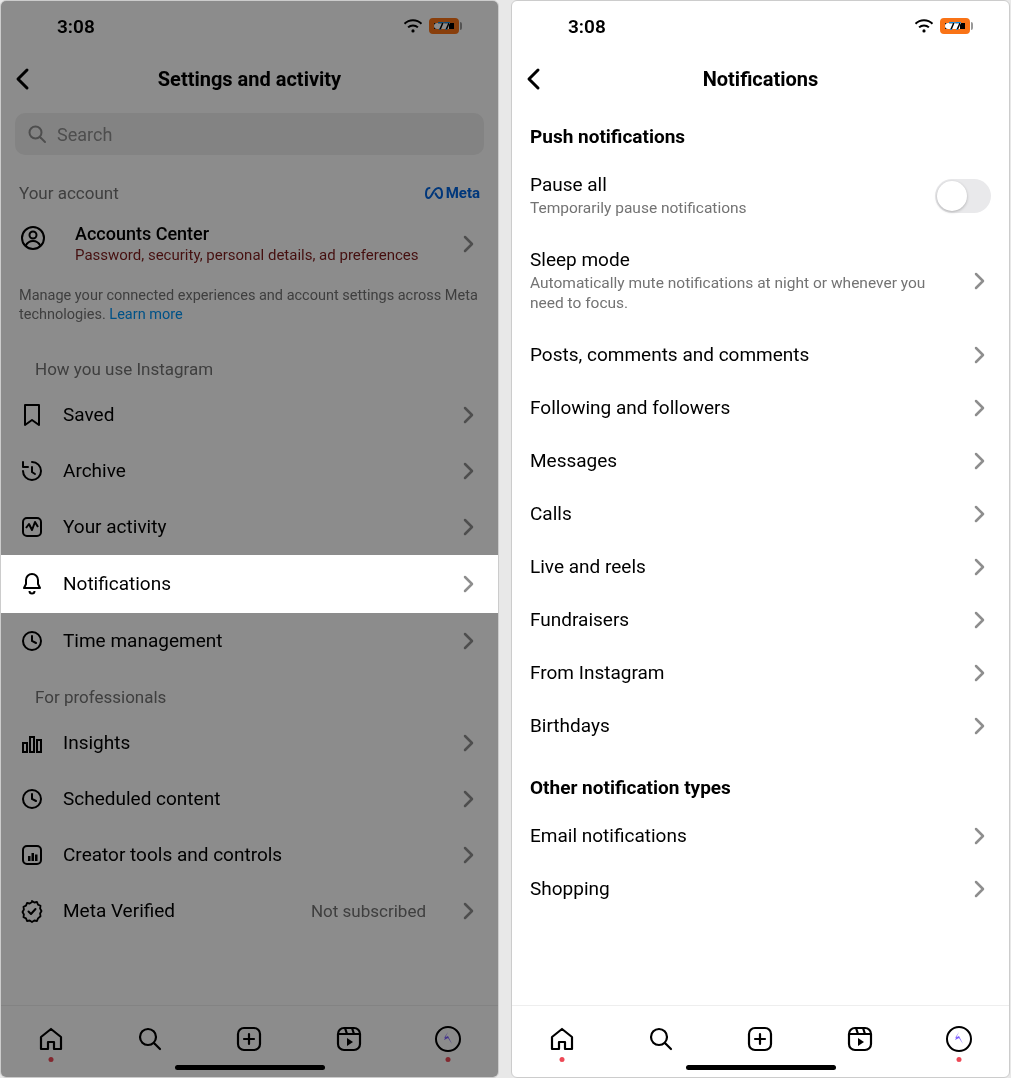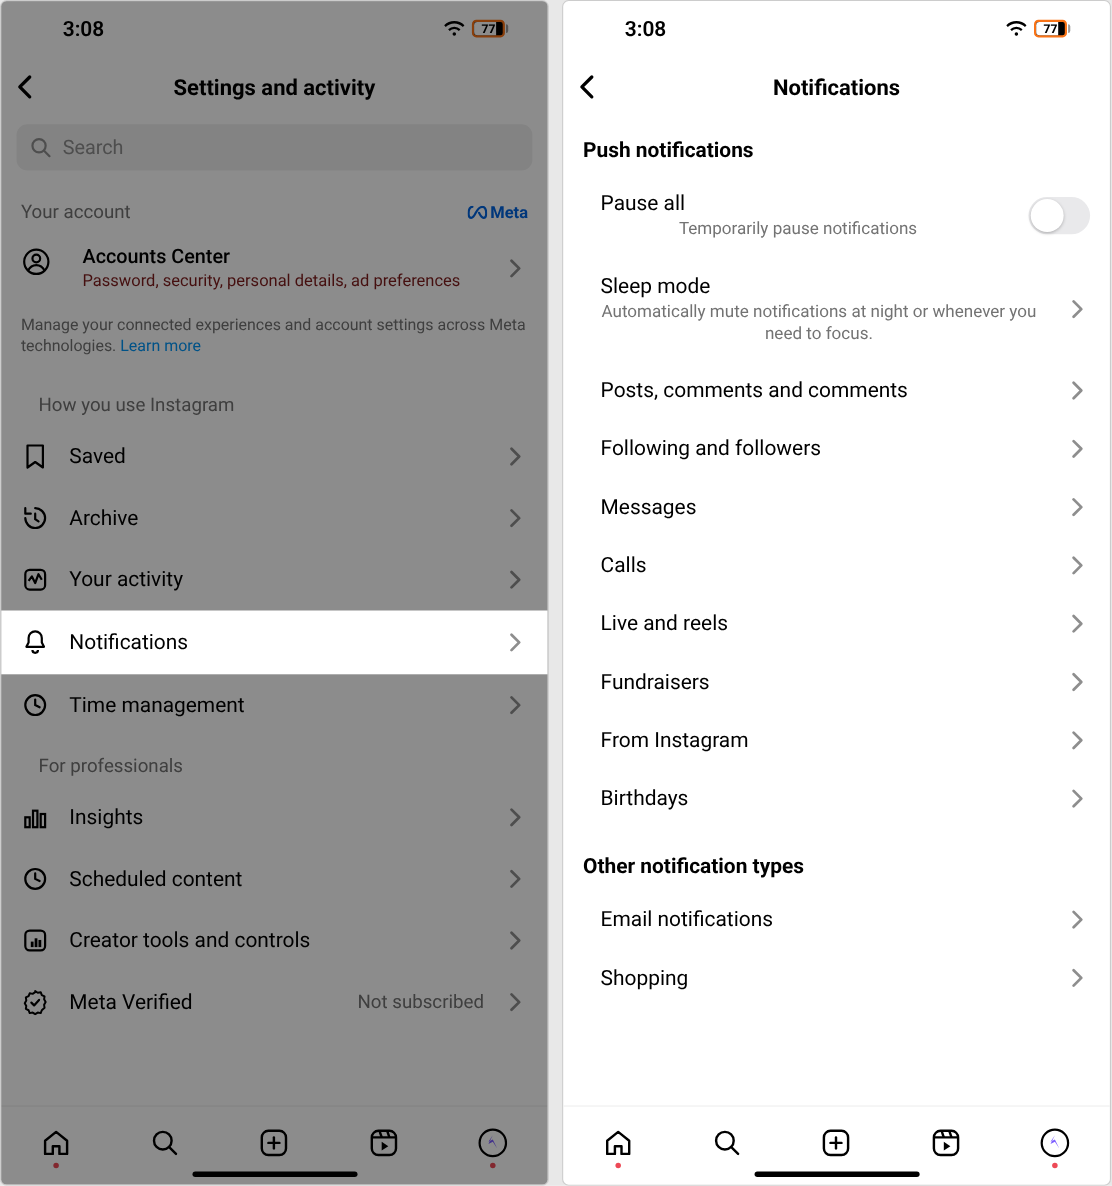--- a/index.html
+++ b/index.html
@@ -38,21 +38,21 @@
     align-items: center;
     padding: 0 36px 0 56px;
     font-weight: 600;
     font-size: 19px;
   }
   .status-right { display: flex; align-items: center; gap: 6px; }
   .wifi-icon, .battery { display: inline-flex; align-items: center; }
   .battery-box {
     position: relative;
     width: 30px; height: 16px;
-    border: 2px solid #f97316; border-radius: 4px;
+    border: 5px solid #f97316; border-radius: 4px;
     display: inline-flex; align-items: center; justify-content: flex-start;
     background: #000;
     padding: 0;
   }
   .battery-fill { background:#fff; height:100%; border-radius:3px 0 0 3px; }
   .battery-num { position:absolute; left:0; right:0; text-align:center; font-size:11px; font-weight:700; color:#fff; mix-blend-mode:difference; }
   .battery-tip { width:2px; height:8px; background:#999; border-radius:0 2px 2px 0; margin-left:1px;}
   .page-header {
     height: 56px;
     display: flex;
@@ -108,35 +108,35 @@
   .list-row {
     display: flex;
     align-items: center;
     padding: 16px 18px;
     gap: 18px;
     position: relative;
     background: transparent;
   }
   .list-row .icon-slot { flex: 0 0 26px; display:flex; align-items:center; justify-content:center; }
   .list-row .label { flex:1; font-size: 19px; font-weight:400; }
-  .list-row .trailing { color:#737373; font-size:17px; margin-right:4px;}
+  .list-row .trailing { color:#737373; font-size:17px; margin-right:18px;}
   .list-row.highlighted {
     background: #fff;
     z-index: 10;
     position: relative;
   }
   .notif-row {
     display:flex;
     align-items:center;
     padding: 15px 18px 15px 18px;
     gap: 14px;
   }
   .notif-row .text-col { flex:1; }
-  .notif-row .title { font-size:19px; font-weight:400;margin-left:16px; }
-  .notif-row .sub { font-size:15.5px; color:#737373; margin-top:2px; line-height:1.3;text-align:center;}
+  .notif-row .title { font-size:19px; font-weight:400; }
+  .notif-row .sub { font-size:15.5px; color:#737373; margin-top:2px; line-height:1.3;}
   .toggle {
     width: 56px; height: 34px; border-radius: 17px; background:#e9e9eb; position:relative; flex:0 0 56px;
   }
   .toggle .knob { width:30px; height:30px; border-radius:15px; background:#fff; position:absolute; top:2px; left:2px; box-shadow:0 1px 3px rgba(0,0,0,0.25);}
   .tab-bar {
     height: 72px;
     border-top: 1px solid #eee;
     display: flex;
     align-items: center;
     justify-content: space-around;

